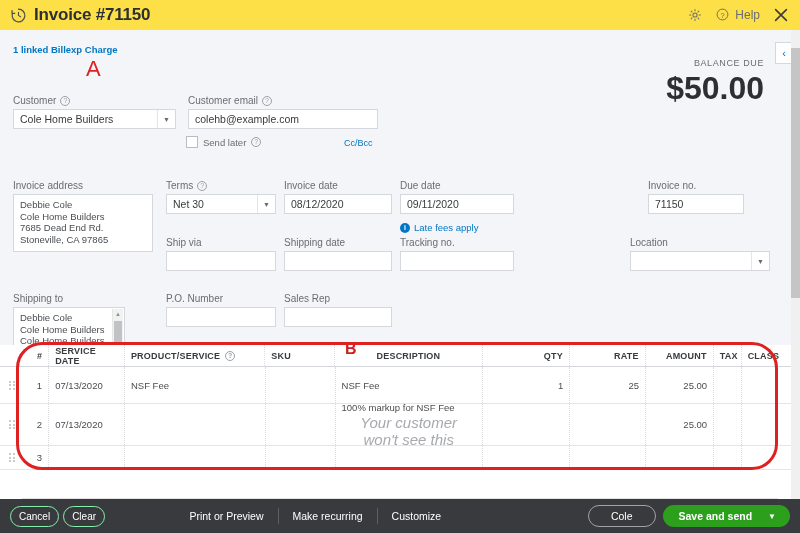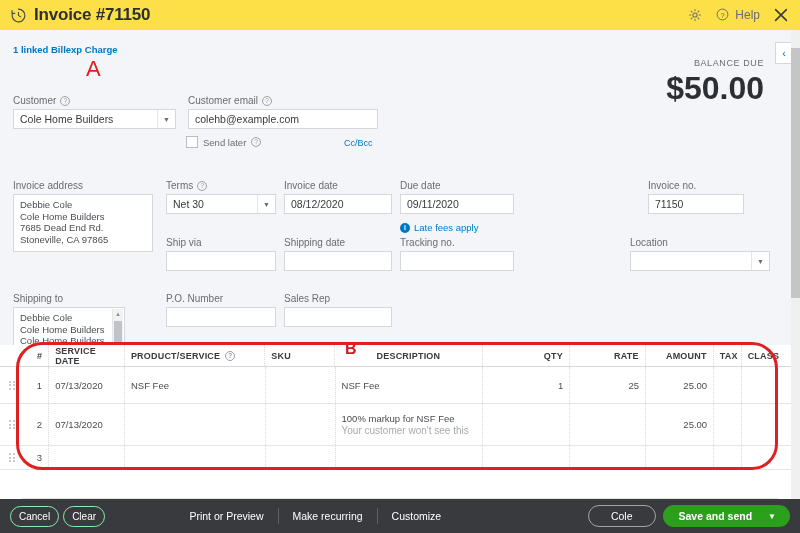--- a/index.html
+++ b/index.html
@@ -216,21 +216,21 @@
   .c-qty { width: 90px; justify-content: flex-end; }
   .c-rate { width: 78px; justify-content: flex-end; }
   .c-amt { width: 70px; justify-content: flex-end; }
   .c-tax { width: 28px; }
   .c-class { width: 60px; border-right: none; }
   .drag-dots {
     display: grid; grid-template-columns: repeat(2, 2px);
     grid-gap: 1.5px; opacity: .55;
   }
   .drag-dots i { width: 2px; height: 2px; background: #9da1a8; display: block; }
-  .desc-sub { color: #a6a9ae; font-size: 10px; margin-top: 1px; }
+  .desc-sub { color: #a6a9ae; font-style: italic; font-size: 15px; margin-top: 1px; text-align: center; }
 
   
   .red-box {
     position: absolute;
     left: 16px; top: 312px;
     width: 762px; height: 128px;
     border: 3px solid #e02020;
     border-radius: 26px;
     pointer-events: none;
     z-index: 8;

